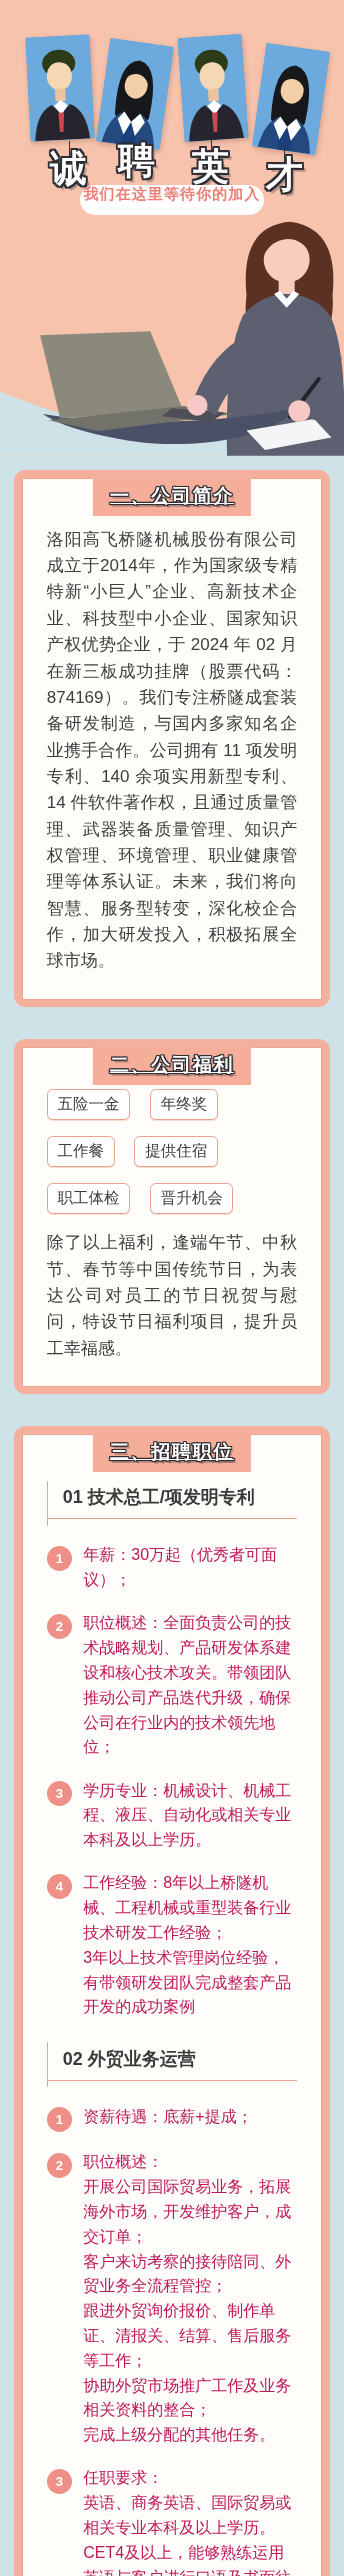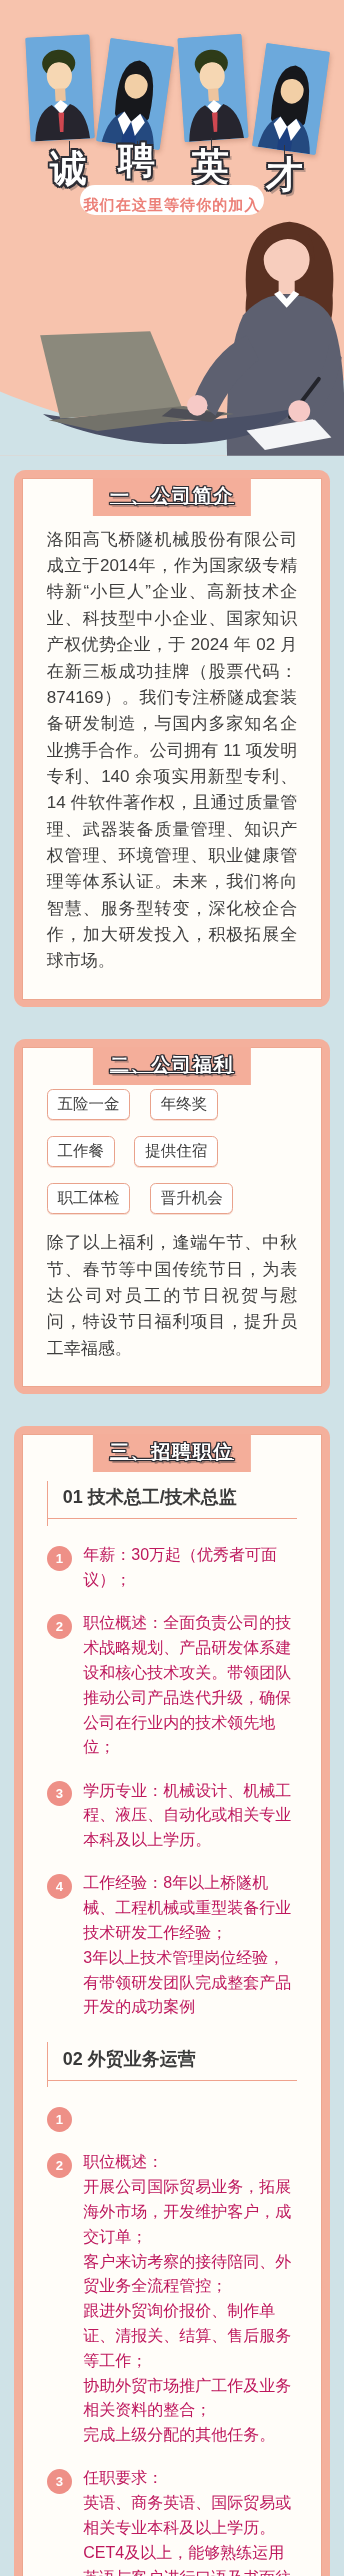--- a/index.html
+++ b/index.html
@@ -23,21 +23,21 @@
   .l4 { left:284px; top:145px; height:26.4px; }
   .hero-char { position:absolute; font-size:37px; font-weight:900; color:#ffffff; line-height:1;
     text-shadow:-1.7px -1.7px 0 #2d2d34, 1.7px -1.7px 0 #2d2d34, -1.7px 1.7px 0 #2d2d34, 1.7px 1.7px 0 #2d2d34,
                 -1.7px 0 0 #2d2d34, 1.7px 0 0 #2d2d34, 0 -1.7px 0 #2d2d34, 0 1.7px 0 #2d2d34,
                 3.4px 4px 0 rgba(45,45,52,.30); }
   .c1 { left:50px;  top:150px; }
   .c2 { left:118px; top:142px; }
   .c3 { left:192px; top:148px; }
   .c4 { left:266px; top:156px; }
   .pill { position:absolute; left:80px; top:185px; width:184px; height:30px; background:#ffffff;
-          border-radius:15px; display:flex; align-items:flex-end; justify-content:center; }
+          border-radius:15px; display:flex; align-items:flex-start; justify-content:center; }
   .pill span { color:#ec8078; font-weight:700; font-size:15px; letter-spacing:1.1px; }
   .hero-art { position:absolute; left:0; bottom:0; width:344px; height:247px; }
 
   
   main { padding:14.3px 14.3px 0; }
   .card { background:#f4b09c; border-radius:11.5px; padding:7.5px; margin-bottom:32px; }
   .card-inner { background:#fffdf9; border:1.1px solid #eda68f; position:relative; padding:48px 24px 24px; }
   .banner { position:absolute; top:-1.1px; left:50%; transform:translateX(-50%); background:#f4ae9a;
             padding:5.2px 17px 6.9px; white-space:nowrap; }
   .banner span { font-size:19px; font-weight:800; color:#ffffff; letter-spacing:1.7px;
@@ -194,21 +194,21 @@
 
     <section class="card">
       <div class="card-inner">
         <div class="banner">
           <span>三、招聘职位</span>
         </div>
 
         <div class="job">
           <div class="job-title">
             <span>01 </span>
-            <span>技术总工/技术总监</span>
+            <span>技术总工/项发明专利</span>
           </div>
           <div class="item">
             <div class="num">1</div>
             <div class="item-text">年薪：30万起（优秀者可面议）；</div>
           </div>
           <div class="item">
             <div class="num">2</div>
             <div class="item-text">职位概述：全面负责公司的技术战略规划、产品研发体系建设和核心技术攻关。带领团队推动公司产品迭代升级，确保公司在行业内的技术领先地位；</div>
           </div>
           <div class="item">
@@ -222,20 +222,21 @@
           </div>
         </div>
 
         <div class="job">
           <div class="job-title">
             <span>02 </span>
             <span>外贸业务运营</span>
           </div>
           <div class="item">
             <div class="num">1</div>
+            <div class="item-text">资薪待遇：底薪+提成；</div>
           </div>
           <div class="item">
             <div class="num">2</div>
             <div class="item-text">职位概述：
 开展公司国际贸易业务，拓展海外市场，开发维护客户，成交订单；
 客户来访考察的接待陪同、外贸业务全流程管控；
 跟进外贸询价报价、制作单证、清报关、结算、售后服务等工作；
 协助外贸市场推广工作及业务相关资料的整合；
 完成上级分配的其他任务。</div>
           </div>

